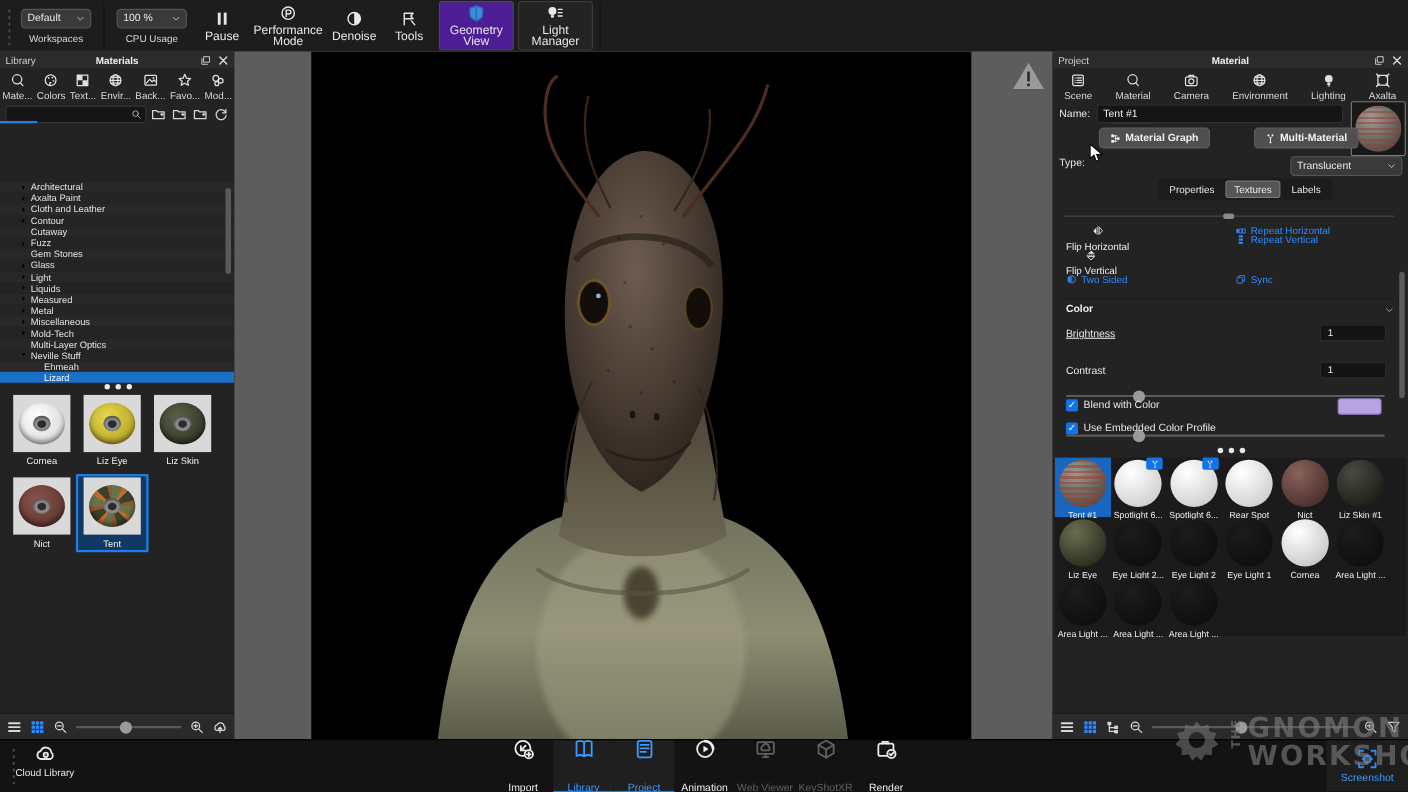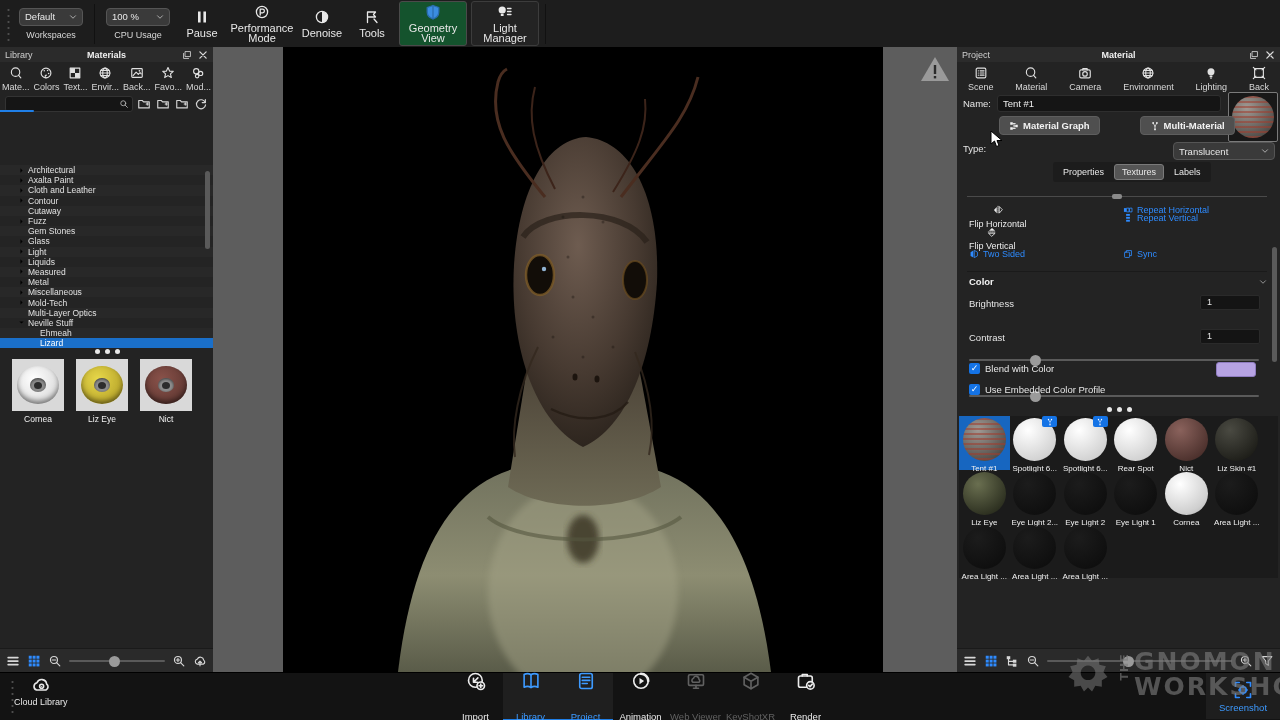--- a/index.html
+++ b/index.html
@@ -19,21 +19,21 @@
   .drag-dots{width:6px;height:34px;margin-left:6px;background-image:radial-gradient(circle,#4d4d4d 1px,transparent 1.2px);background-size:5px 6px;}
   .tb-group{display:flex;flex-direction:column;align-items:center;margin:0 7px;}
   .dropdown{background:#3a3a3a;border:1px solid #555;border-radius:4px;color:#e8e8e8;font-size:9.5px;
             height:16px;display:flex;align-items:center;justify-content:space-between;padding:0 5px;gap:6px;}
   .dd-chev svg{width:8px;height:8px;}
   .tb-caption{font-size:9px;color:#d8d8d8;margin-top:4px;white-space:nowrap;}
   .tb-btn{display:flex;flex-direction:column;align-items:center;justify-content:center;min-width:46px;height:43px;
           margin:0 2px;border-radius:3px;color:#e8e8e8;}
   .tb-btn .tb-label{font-size:11px;text-align:center;line-height:10px;margin-top:3px;max-width:66px;white-space:pre-line;}
   .tb-btn.boxed{border:1px solid #3c3c3c;background:#232323;}
-  .tb-btn.sel{background:#14532d;border:1px solid #4a4a4a;align-items:center;}
+  .tb-btn.sel{background:#4c1d95;border:1px solid #4a4a4a;align-items:center;}
   .tb-sep{width:1px;height:40px;background:#111;margin:0 4px;}
 
   
   .panel{background:#232323;}
   .phead{height:15px;display:flex;align-items:center;background:#2b2b2b;padding:0 5px;font-size:9px;}
   .phead .pl{color:#cfcfcf;width:60px;}
   .phead .pt{flex:1;text-align:center;font-weight:bold;color:#f0f0f0;}
   .phead .pr{width:60px;display:flex;justify-content:flex-end;gap:6px;color:#dcdcdc;}
   .ptabs{display:flex;justify-content:space-around;align-items:flex-start;padding-top:4px;height:26px;}
   .ptab{display:flex;flex-direction:column;align-items:center;gap:2px;color:#d8d8d8;font-size:9px;position:relative;padding-bottom:20px;}
@@ -490,23 +490,35 @@
         <div class="tlabel">Cornea</div>
       </div>
       <div class="thumb">
         <div class="tile">
           <div class="donut lizeye"></div>
         </div>
         <div class="tlabel">Liz Eye</div>
       </div>
       <div class="thumb">
         <div class="tile">
+          <div class="donut lizskin"></div>
+        </div>
+        <div class="tlabel">Liz Skin</div>
+      </div>
+      <div class="thumb">
+        <div class="tile">
           <div class="donut nict"></div>
         </div>
         <div class="tlabel">Nict</div>
+      </div>
+      <div class="thumb sel">
+        <div class="tile">
+          <div class="donut tent"></div>
+        </div>
+        <div class="tlabel">Tent</div>
       </div>
     </div>
   <div class="pfoot" style="left:0;top:601px;width:201px;">
     <span class="icon">
         <svg viewBox="0 0 16 16">
           <path d="M2.5 4 H13.5 M2.5 8 H13.5 M2.5 12 H13.5" stroke-width="2"></path>
         </svg>
       </span>
     <span class="icon blue">
         <svg viewBox="0 0 16 16">
@@ -690,21 +702,21 @@
         </span>
         <span>Lighting</span>
       </div>
       <div class="ptab">
         <span class="icon">
           <svg viewBox="0 0 16 16">
             <rect x="3" y="3" width="10" height="10"></rect>
             <path d="M1.5 1.5 L4.5 4.5 M14.5 1.5 L11.5 4.5 M1.5 14.5 L4.5 11.5 M14.5 14.5 L11.5 11.5"></path>
           </svg>
         </span>
-        <span>Back</span>
+        <span>Axalta</span>
       </div>
     </div>
 
   <div class="row" style="left:6px;top:48px;">
     <span>Name:</span>
     <div id="name-input" style="margin-left:6px;">
       <span>Tent #1</span>
     </div>
     <span class="icon mid" style="margin-left:6px;color:#eee;">
         <svg viewBox="0 0 16 16">
@@ -832,21 +844,21 @@
   <div class="divline" style="top:224px;background:#1a1a1a;"></div>
   <div class="row" style="left:12px;top:229px;width:298px;justify-content:space-between;">
     <span class="sect-head">Color</span>
     <span class="icon xs" style="color:#cfcfcf;">
         <svg viewBox="0 0 16 16">
           <path d="M3 5.5 L8 10.5 L13 5.5"></path>
         </svg>
       </span>
   </div>
 
-  <div class="row" style="left:12px;top:251px;">
+  <div class="row" style="left:12px;top:251px;text-decoration:underline;">
       <span>Brightness</span>
     </div>
   <div class="valbox abs" style="left:243px;top:248px;">1</div>
   <div class="slider abs" style="left:12px;top:267px;width:290px;">
       <div class="sthumb" style="left:21%;"></div>
     </div>
 
   <div class="row" style="left:12px;top:285px;">
       <span>Contrast</span>
     </div>

